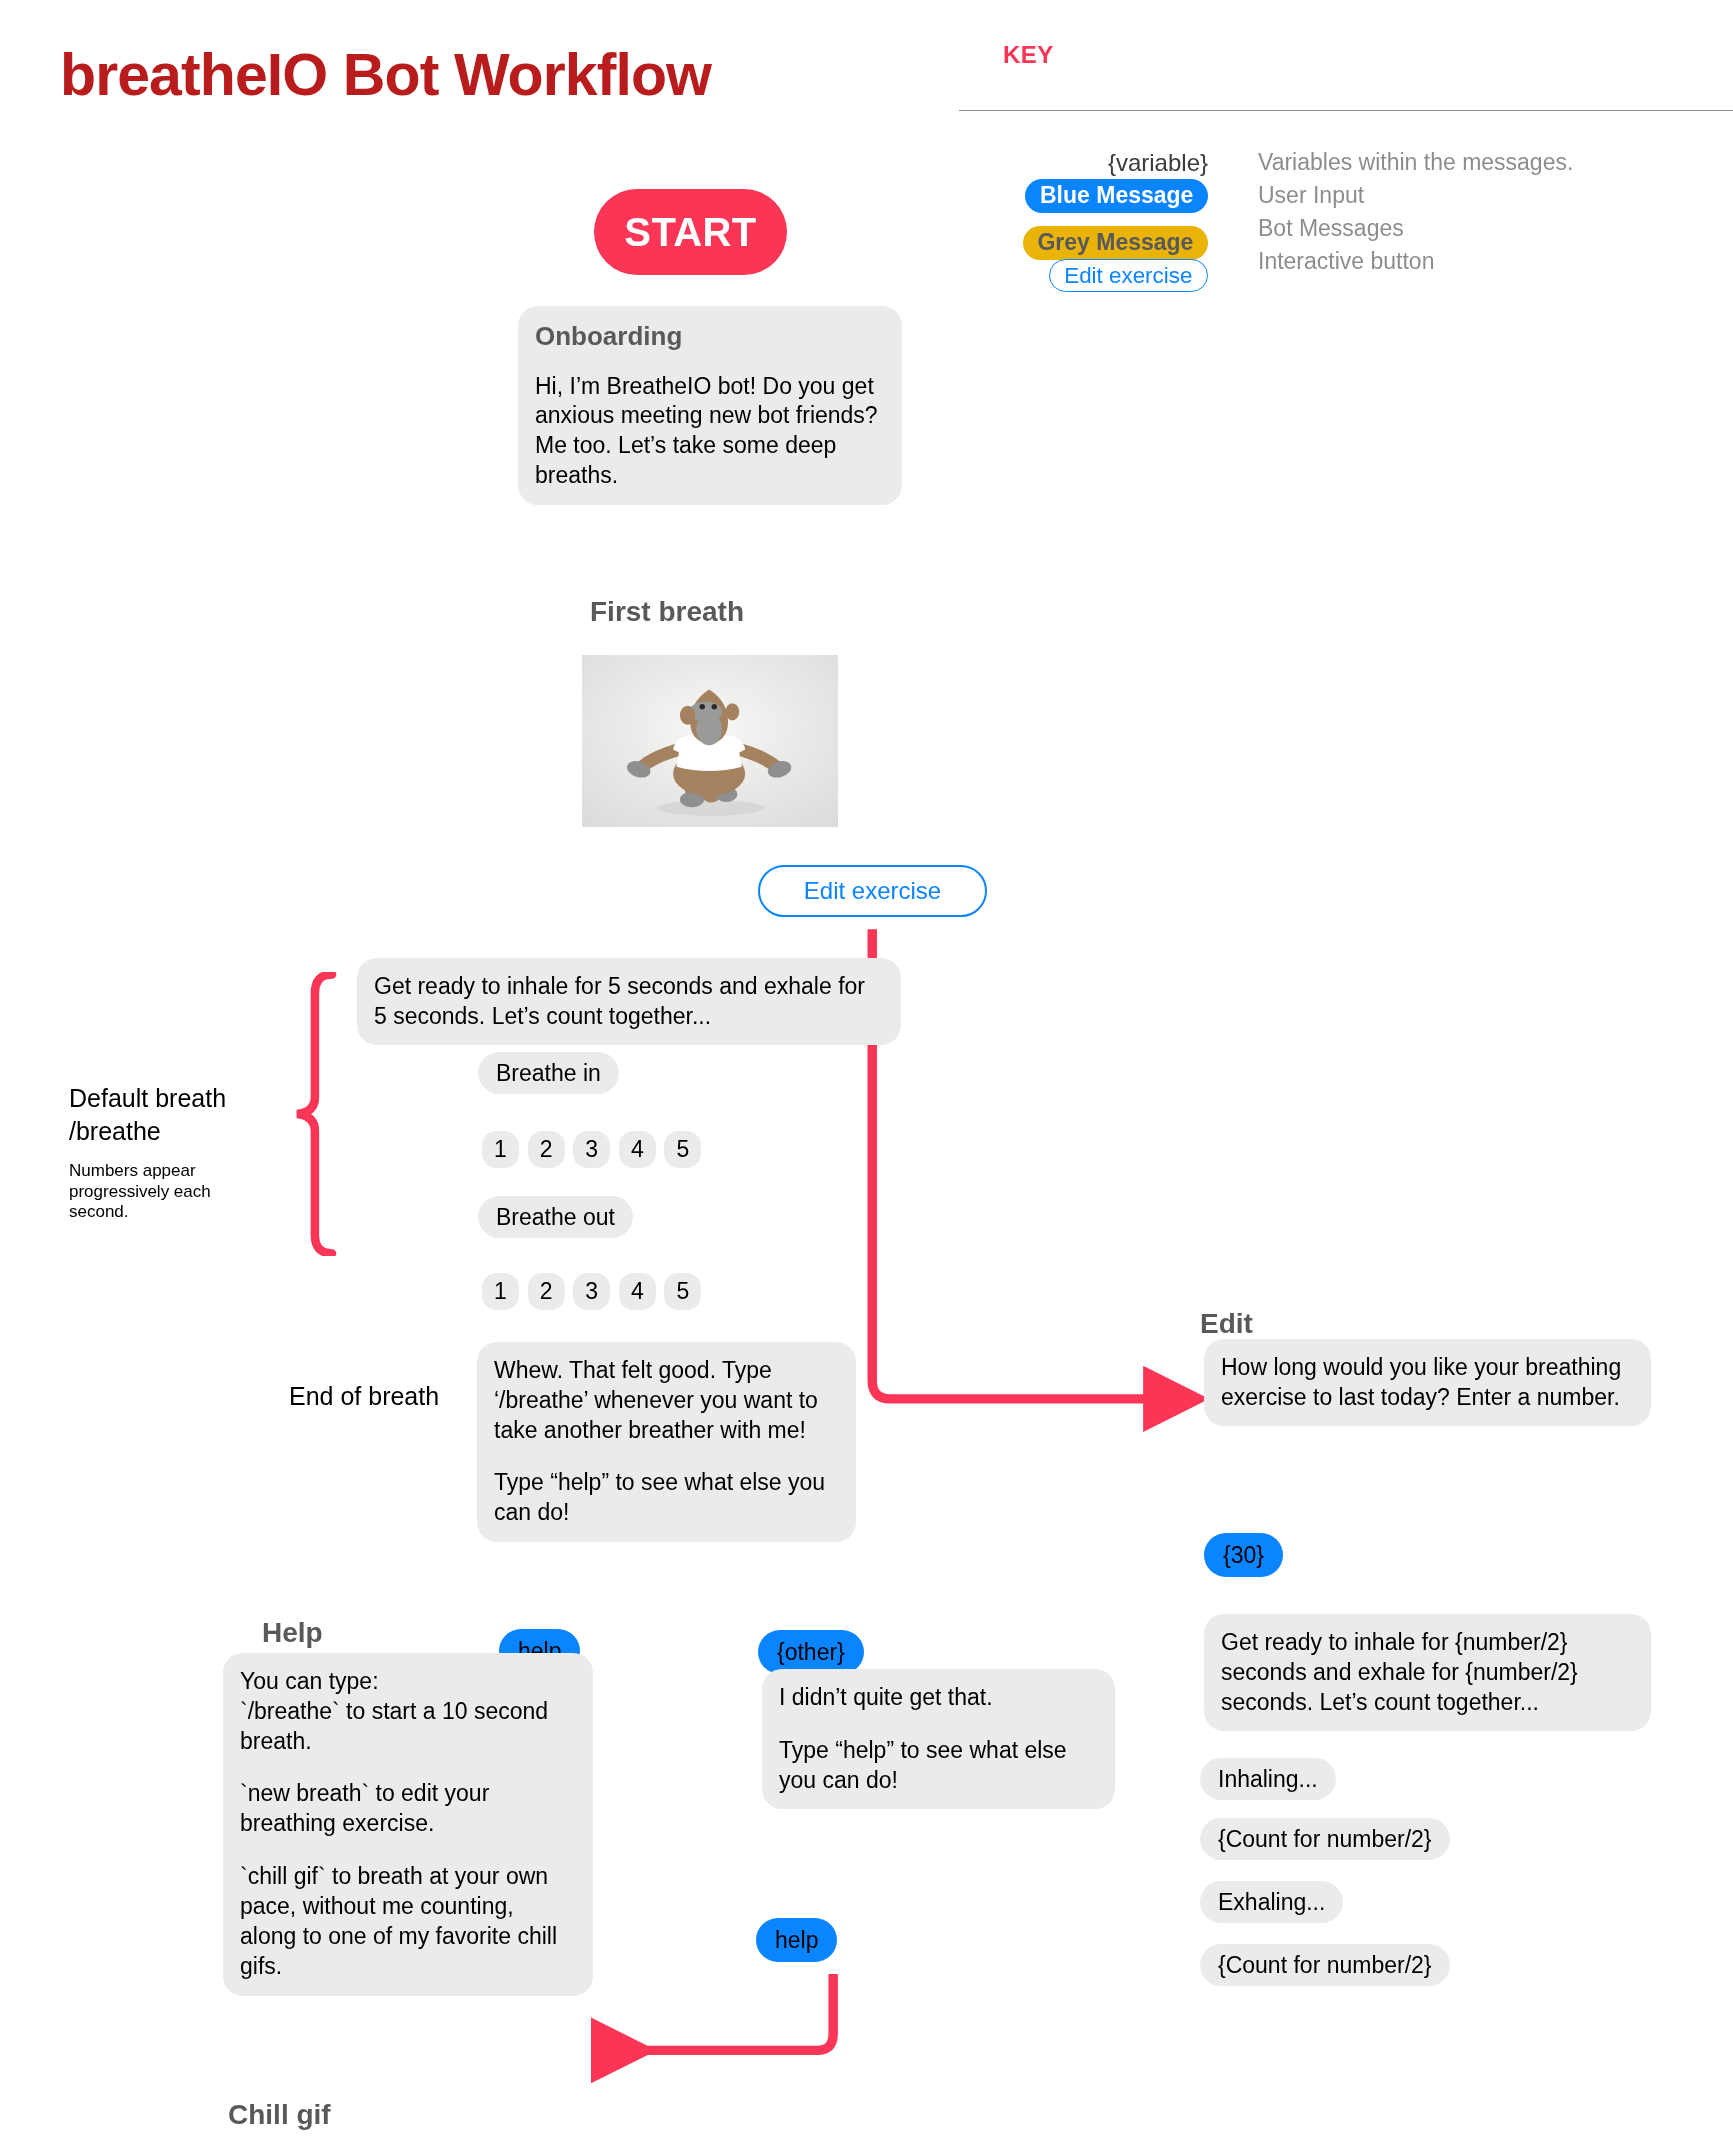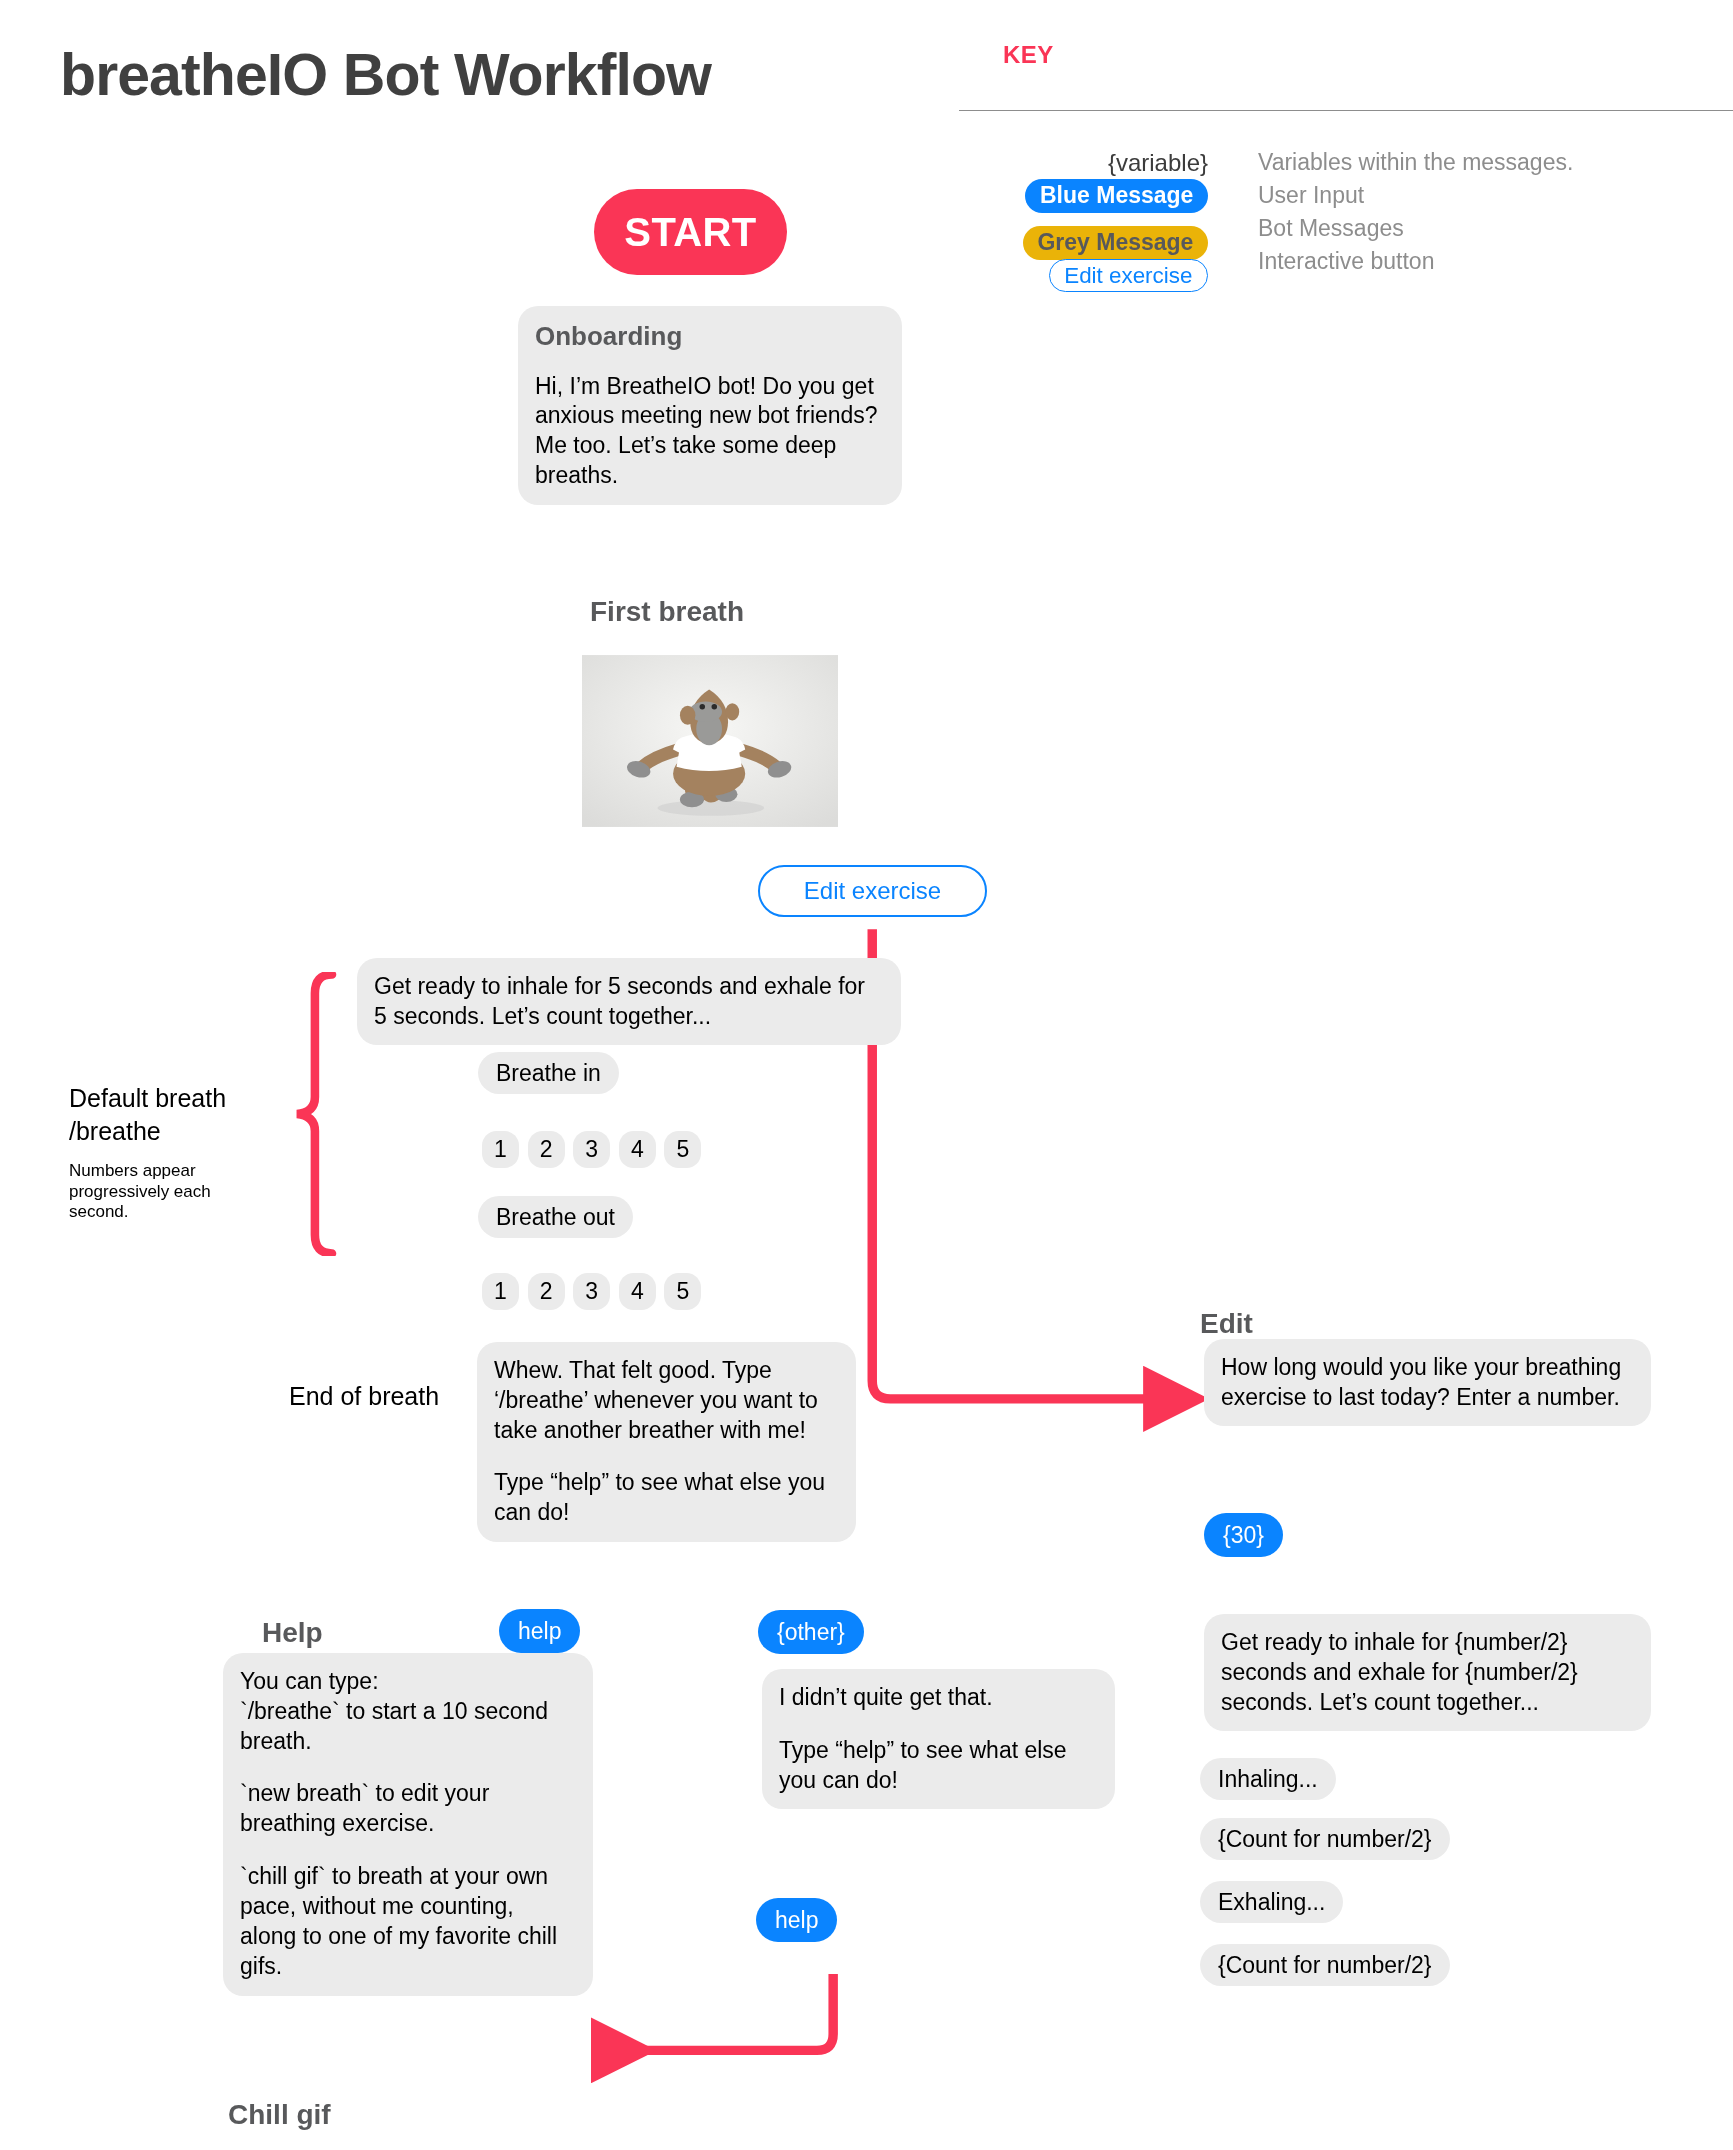--- a/index.html
+++ b/index.html
@@ -14,21 +14,21 @@
     height: 2738px;
     background: #ffffff;
     overflow: hidden;
   }
 
   
   .abs { position: absolute; }
   .page-title {
     font-size: 59px;
     font-weight: bold;
-    color: #404040;
+    color: #b91c1c;
     letter-spacing: -0.9px;
     white-space: nowrap;
   }
   .section-title {
     font-size: 28px;
     font-weight: bold;
     color: #58595b;
     white-space: nowrap;
   }
   .plain-label {
@@ -68,26 +68,27 @@
   }
   .bubble-grey.tight {
     border-radius: 430px;
     padding: 7.7px 18px;
     line-height: 1.18;
     white-space: nowrap;
   }
   .bubble-blue {
     background: #0a84ff;
     border-radius: 430px;
-    color: #ffffff;
+    color: #000000;
     font-size: 23px;
     line-height: 1.15;
     padding: 8.6px 19px;
     white-space: nowrap;
     display: inline-block;
+    margin-top: 20px;
   }
   .bubble-outline {
     border: 2.2px solid #0a84ff;
     border-radius: 430px;
     background: #ffffff;
     color: #0a84ff;
     font-size: 24px;
     line-height: 1.15;
     padding: 10.3px 22.4px;
     white-space: nowrap;

